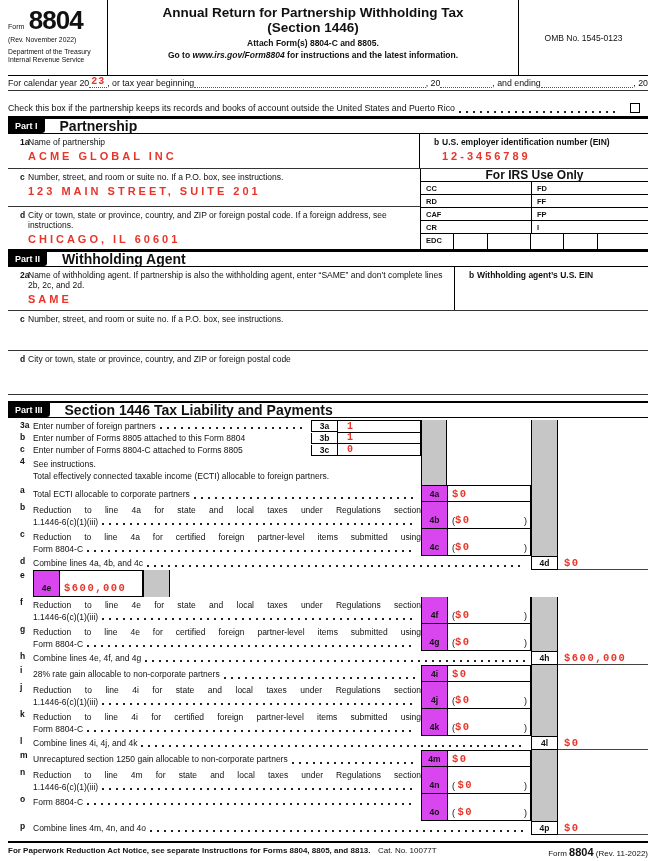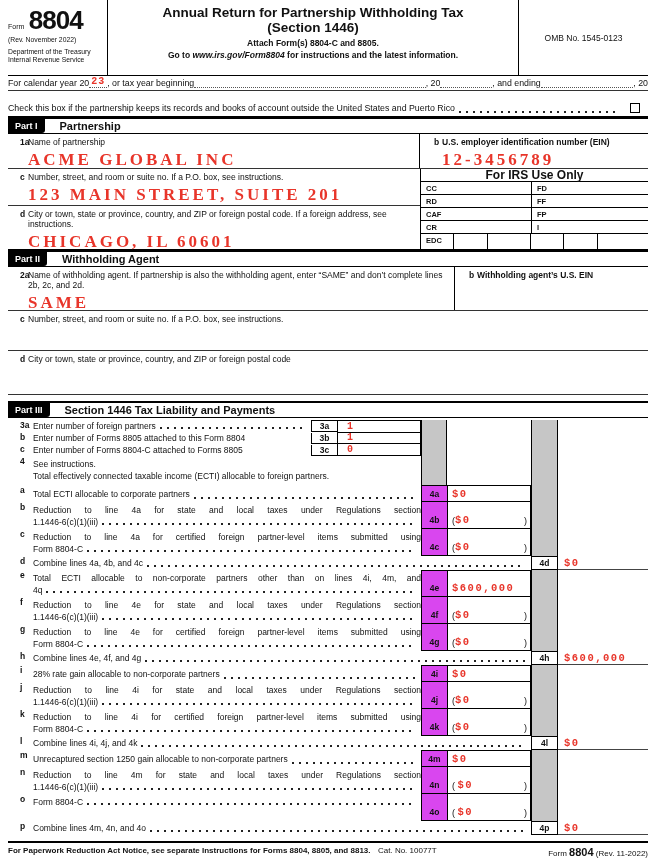--- a/index.html
+++ b/index.html
@@ -26,26 +26,26 @@
   .yrow .blank { border-bottom:1px dotted #555; align-self:flex-end; height:10px; }
   .b1 { flex:3; } .b2 { width:52px; } .b3 { flex:1.2; }
   .redval { color:#e8352a; font-family:"Liberation Mono", monospace; font-weight:bold; }
   .yr23 { font-size:10px; letter-spacing:1px; padding:0 2px; border-bottom:1px dotted #555; }
   .crow { display:flex; align-items:flex-start; height:14px; border-bottom:1.5px solid #000; font-size:8.8px;margin-top:12px; }
   .checkbox { width:10px; height:10px; border:1.2px solid #000; background:#fff; margin-left:6px; margin-right:8px; }
 
   
   .part-hdr { display:flex; align-items:stretch; border-top:2px solid #000; border-bottom:1px solid #000; height:17px; margin-top:0; }
   .part-tab { background:#000; color:#fff; font-weight:bold; font-size:9px; display:flex; align-items:center; padding:0 7px; border-radius:0 0 3px 0; }
-  .part-title { font-weight:bold; font-size:11px; display:flex; align-items:center; margin-left:15px; }
+  .part-title { font-weight:bold; font-size:14px; display:flex; align-items:center; margin-left:15px; }
 
   
   .ln { width:25px; padding-left:12px; font-weight:bold; font-size:8.5px; flex:none; }
   .flabel { font-size:8.5px; }
-  .fval { color:#e8352a; font-family:Liberation Serif, serif; font-weight:bold; font-size:17px; letter-spacing:3px; margin-top:3px; white-space:nowrap; }
+  .fval { color:#e8352a; font-family:Liberation Sans, sans-serif; font-weight:bold; font-size:11px; letter-spacing:3px; margin-top:3px; white-space:nowrap; }
 
   
   .band { display:flex; }
   .row1a { height:35px; border-bottom:1px solid #333; }
   .c1a { flex:1; border-right:1px solid #000; display:flex; }
   .c1b { width:228px; display:flex; padding-left:2px; }
   .numcol { width:20px; padding-left:12px; font-weight:bold; font-size:8.5px; flex:none; padding-top:3px; }
   .fld { padding-top:3px; }
   .bold { font-weight:bold; }
   .bandPI2 { height:81px; border-bottom:1.5px solid #000; }
@@ -383,27 +383,20 @@
           <span class="dots"></span>
         </div>
       <div class="rlabel">4d</div>
       <div class="ramt">
           <span class="amtval">$0</span>
         </div>
     </div>
 
     <div class="p3r midrow m2">
       <div class="ln">e</div>
-      <div class="desc2col">
-        <div class="jline">Total ECTI allocable to non-corporate partners other than on lines 4i, 4m, and</div>
-        <div class="l2">
-            <span class="dtext">4q</span>
-            <span class="dots"></span>
-          </div>
-      </div>
       <div class="mlabel">4e</div>
       <div class="mamt">
           <span class="amtval">$600,000</span>
         </div>
       <div class="cg2"></div>
         <div class="crt"></div>
     </div>
 
     <div class="p3r midrow m2">
       <div class="ln">f</div>

